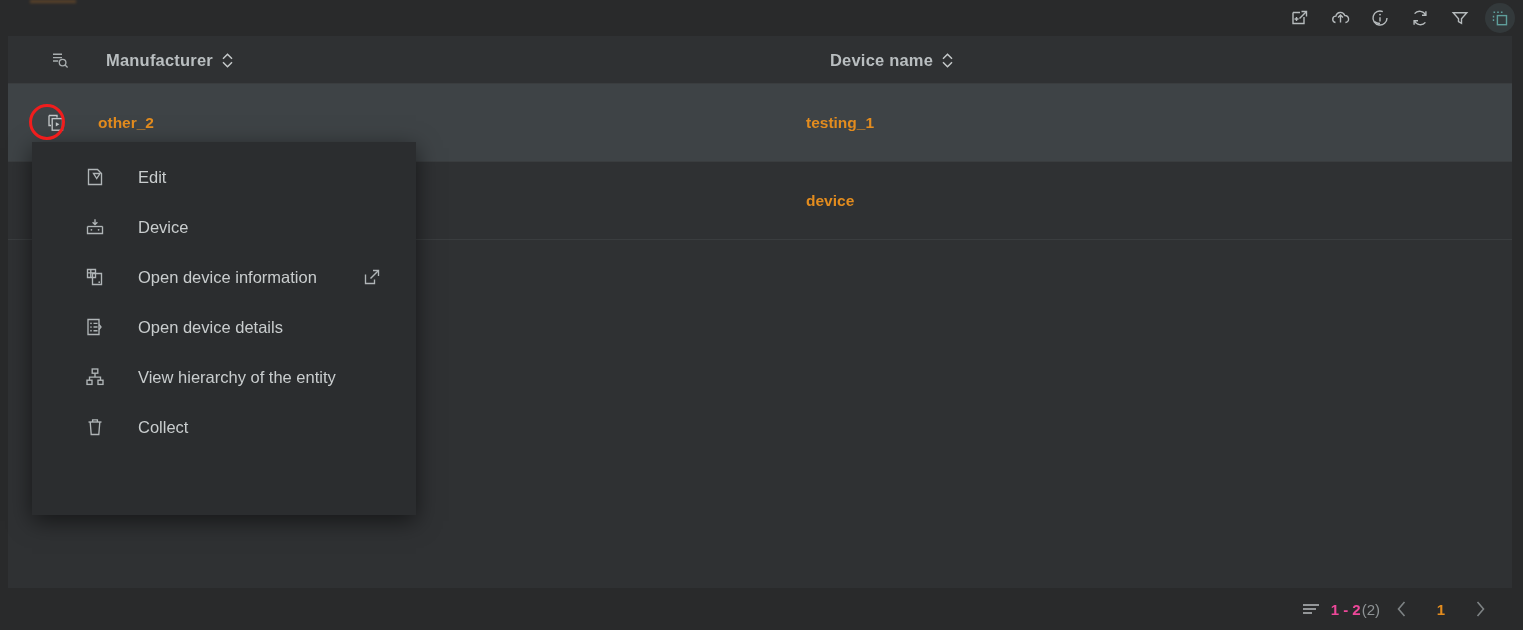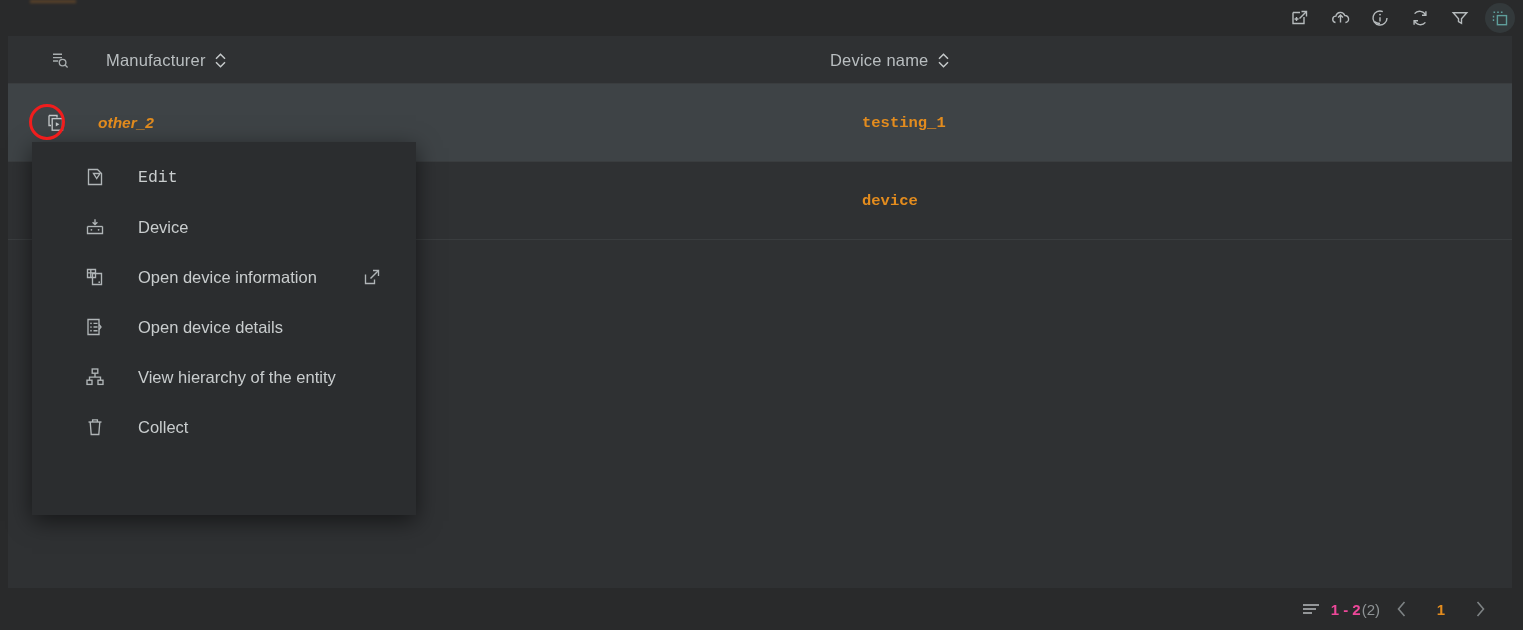--- a/index.html
+++ b/index.html
@@ -41,59 +41,59 @@
     position: relative; height: 48px; background: #2f3133;
     border-bottom: 1px solid #3a3d3f;
   }
   .th-tools {
     position: absolute; left: 22px; top: 0; height: 48px; width: 60px;
     display: flex; align-items: center; justify-content: center; color: #a9aeb0;
   }
   .th-label {
     position: absolute; top: 0; height: 48px;
     display: flex; align-items: center; gap: 8px;
-    color: #b9bec0; font-size: 16.5px; font-weight: 400; letter-spacing: .2px;
+    color: #b9bec0; font-size: 16.5px; font-weight: 700; letter-spacing: .2px;
   }
   .th-manufacturer { left: 98px; }
   .th-devicename { left: 822px; }
   .sort-ico { color: #c6cacb; display: flex; }
 
   .row {
     position: relative; height: 78px; background: #2f3133;
     border-bottom: 1px solid #3a3d3f;
   }
   .row.selected { background: #3e4346; }
   .row-action {
     position: absolute; left: 22px; top: 0; height: 78px; width: 52px;
     display: flex; align-items: center; justify-content: center; color: #c2c7c9;
   }
   .cell {
     position: absolute; top: 0; height: 78px; display: flex; align-items: center;
     color: #e38c1e; font-size: 15.5px; font-weight: 700;
   }
-  .cell.manufacturer { left: 90px; font-style: italic; }
-  .cell.devicename { left: 854px; font-family: Liberation Mono, monospace; }
+  .cell.manufacturer { left: 90px; }
+  .cell.devicename { left: 798px; }
 
   
   .ring {
     position: absolute; left: 29px; top: 104px; width: 36px; height: 36px;
     border: 3px solid #f01d1d; border-radius: 50%; pointer-events: none;
   }
 
   
   .ctx-menu {
     position: absolute; left: 32px; top: 142px; width: 384px; height: 373px;
     background: #2b2d2f;
     box-shadow: 0 6px 22px rgba(0,0,0,.55);
   }
   .ctx-item {
     position: relative; height: 50px; display: flex; align-items: center;
     padding-left: 50px; color: #c9cdce; font-size: 16.5px;
   }
-  .ctx-item:first-child { margin-top: 10px; font-family: Liberation Mono, monospace; }
+  .ctx-item:first-child { margin-top: 10px; }
   .ctx-ico {
     position: absolute; left: 50px; width: 26px; height: 26px;
     display: flex; align-items: center; justify-content: center; color: #b0b5b7;
   }
   .ctx-label { margin-left: 56px; white-space: nowrap; }
   .ctx-ext {
     position: absolute; left: 331px; width: 18px; height: 18px;
     display: flex; align-items: center; justify-content: center; color: #b0b5b7;
   }
 

